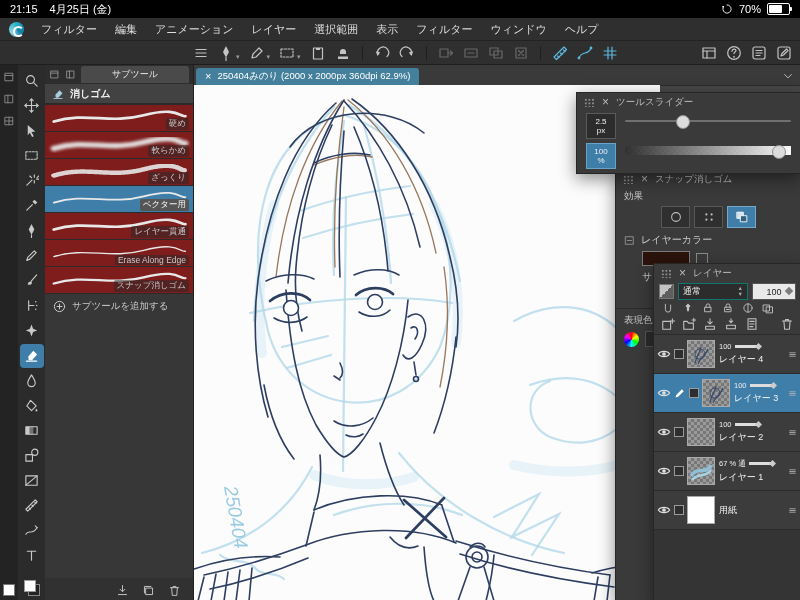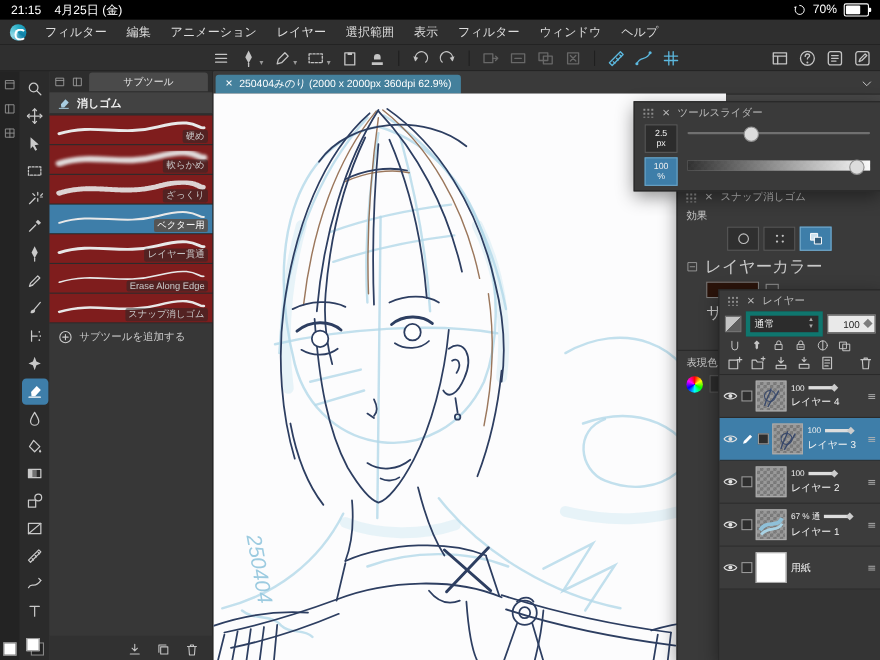--- a/index.html
+++ b/index.html
@@ -103,31 +103,31 @@
   .ts-line{position:absolute;top:6.5px;left:0;right:0;height:2px;background:#707070;border-radius:1px}
   .ts-check{position:absolute;top:3px;left:0;right:0;height:9px;background-size:6px 6px;background-position:0 0,3px 3px}
   .ts-check::after{content:"";position:absolute;inset:0;background:linear-gradient(to right,rgba(40,40,40,.9),rgba(255,255,255,.95))}
   .ts-knob{position:absolute;top:1.5px;width:12px;height:12px;border-radius:50%;background:#dcdcdc;border:1px solid #8f8f8f;transform:translateX(-50%);z-index:2}
   #layer-prop-panel{left:615px;top:169px;width:185px;height:431px;z-index:20}
   .lp-label{color:#c9c9c9;font-size:9.5px;padding:2px 8px}
   .lp-effects{display:flex;gap:4px;justify-content:center;padding:1px 0 3px}
   .lp-eff{width:27px;height:20px;border:1px solid #585858;background:#2f2f2f;display:flex;align-items:center;justify-content:center;color:#c0c0c0}
   .lp-eff .icn{width:14px;height:14px;color:inherit}
   .lp-eff.active{background:#3e7ea9;border-color:#74a9ca;color:#fff}
-  .lp-row{display:flex;align-items:center;gap:6px;padding:2px 8px;color:#c9c9c9;font-size:15px}
+  .lp-row{display:flex;align-items:center;gap:6px;padding:2px 8px;color:#c9c9c9;font-size:10px}
   .lp-row .icn{width:11px;height:11px;color:#9c9c9c}
   .lp-swatch{width:46px;height:13px;border:1px solid #7c7c7c;flex:none}
   .lp-mini{width:10px;height:10px;border:1px solid #8a8a8a;background:#3a3a3a;flex:none}
   .lp-divider{height:1px;background:#2a2a2a;margin:3px 0}
   .color-wheel{width:15px;height:15px;border-radius:50%;background:conic-gradient(#f00,#ff0,#0f0,#0ff,#00f,#f0f,#f00);flex:none}
   .lp-drop{flex:1;height:14px;background:#2c2c2c;border:1px solid #555}
   #layer-panel{left:653px;top:263px;width:147px;height:337px;z-index:40;display:flex;flex-direction:column}
   .lyr-blend{display:flex;align-items:center;gap:4px;padding:1px 5px}
   .blend-chip{width:13px;height:13px;background:linear-gradient(135deg,#c4c4c4 50%,#5e5e5e 50%);border:1px solid #777;flex:none}
-  .blend-select{flex:1;height:15px;background:#2c2c2c;border:4px solid #0f766e;color:#ececec;font-size:9px;display:flex;align-items:center;justify-content:space-between;padding:0 4px}
+  .blend-select{flex:1;height:15px;background:#2c2c2c;border:1px solid #0f766e;color:#ececec;font-size:9px;display:flex;align-items:center;justify-content:space-between;padding:0 4px}
   .updown{display:flex;flex-direction:column;font-size:5.5px;color:#aaa;line-height:1}
   .opacity-box{width:42px;height:15px;background:#e9e9e9;border:1px solid #555;position:relative;color:#222;font-size:9px;display:flex;align-items:center;justify-content:center;flex:none}
   .opacity-box::after{content:"";position:absolute;right:3px;top:4px;width:6px;height:6px;background:#7d7d7d;transform:rotate(45deg)}
   .lyr-locks{display:flex;gap:8px;padding:1px 8px;color:#9c9c9c}
   .lyr-locks .icn{width:12px;height:12px}
   .lyr-actions{display:flex;gap:7px;padding:2px 7px 3px;color:#d4d4d4;border-bottom:1px solid #2a2a2a;align-items:center}
   .lyr-actions .icn{width:14px;height:14px}
   .lyr-actions .fsp{flex:1}
   .lyr-list{flex:1;background:#343434;overflow:hidden}
   .lyr-row{height:38px;display:flex;align-items:center;gap:3px;padding:0 3px;border-bottom:1px solid #2b2b2b;background:#3c3c3c}

